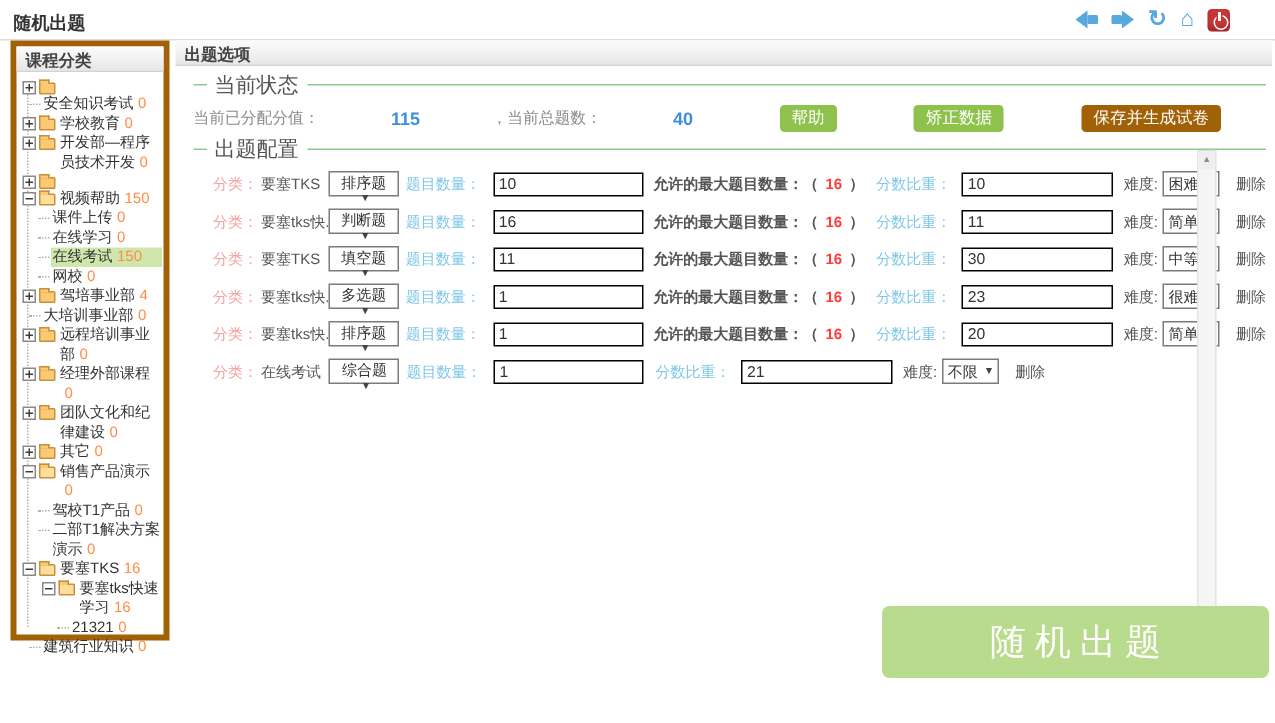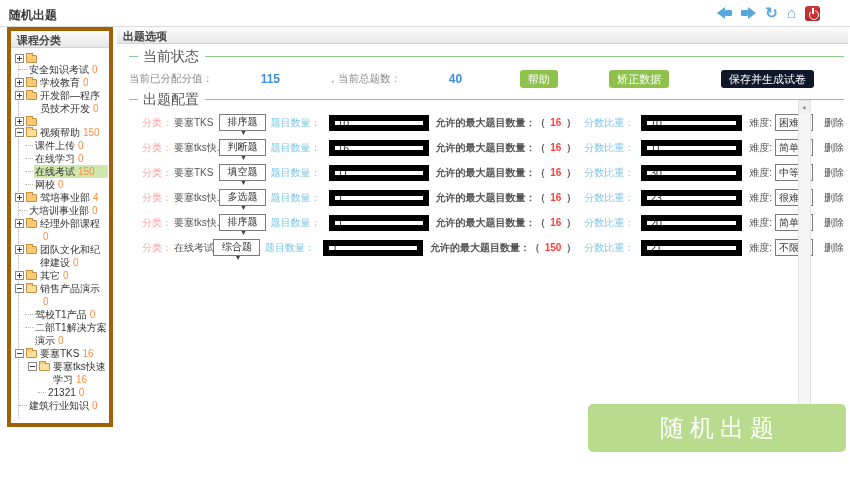--- a/index.html
+++ b/index.html
@@ -49,32 +49,32 @@
   .legend { display:flex; align-items:center; height:13px; }
   .legend .pre { width:9px; border-top:1px solid #8dc98d; margin-right:5px; }
   .legend .txt { font-size:14px; color:#555; padding-right:6px; }
   .legend .rule { flex:1; border-top:1px solid #8dc98d; }
 
   .status-row { display:flex; justify-content:space-between; align-items:center; margin:6px 30px 5px 0; height:19px; }
   .status-label { font-size:10.5px; color:#8a8a8a; }
   .status-value { font-size:12px; font-weight:bold; color:#3e8ede; margin:0 6px; }
   .btn { height:18px; line-height:18px; padding:0 8px; border-radius:3px; color:#fff; font-size:11px; cursor:pointer; margin-left:10px; white-space:nowrap; }
   .btn-green { background:#8fc24d; }
-  .btn-blue { background:#0f172a; }
+  .btn-blue { background:#a16207; }
 
   .cfg-rows { margin-top:4px; }
   .cfg-row { display:flex; align-items:center; height:25px; padding-left:13px; font-size:10px; color:#555; white-space:nowrap; }
   .lbl-pink { color:#f5a2a2; }
   .lbl-blue { color:#7fc7e8; }
   .cat-name { width:45px; overflow:hidden; margin-left:2px; color:#555; }
   .select { display:inline-flex; justify-content:space-between; align-items:center; border:1px solid #7b7b7b; background:#fff; height:17px; padding:0 2px 0 3px; color:#333; cursor:pointer; flex:0 0 auto; }
   .sel-type { width:47px;flex-direction:column; }
   .sel-diff { width:38px; margin-left:3px; }
   .sel-arrow { font-size:7px; color:#444; margin-left:2px; }
-  .cfg-row input { border:6px solid #000000; height:16px; font-size:10.5px; color:#333; padding:0 3px; font-family:"Liberation Sans", sans-serif; }
+  .cfg-row input { border:1px solid #000000; height:16px; font-size:10.5px; color:#333; padding:0 3px; font-family:"Liberation Sans", sans-serif; }
   .inp-qty { width:100px; margin-left:8px; }
   .inp-score { width:101px; margin-left:7px; }
   .qty-label { margin-left:5px; }
   .max-label { margin-left:7px; color:#555;font-weight:bold; }
   .max-num { color:#ff3c3c; margin:0 2px; }
   .score-label { margin-left:8px; }
   .diff-label { margin-left:7px; color:#555; }
   .del-link { margin-left:11px; color:#555; cursor:pointer; }
 
   
@@ -159,20 +159,25 @@
           <span class="folder"></span>
           <span class="t-label">驾培事业部<span class="t-count">4</span></span>
         </div>
         <div class="t-row">
           <span class="tick"></span>
           <span class="t-label">大培训事业部<span class="t-count">0</span></span>
         </div>
         <div class="t-row">
           <span class="expander plus"></span>
           <span class="folder"></span>
+          <span class="t-label">远程培训事业部<span class="t-count">0</span></span>
+        </div>
+        <div class="t-row">
+          <span class="expander plus"></span>
+          <span class="folder"></span>
           <span class="t-label">经理外部课程<span class="t-count">0</span></span>
         </div>
         <div class="t-row">
           <span class="expander plus"></span>
           <span class="folder"></span>
           <span class="t-label">团队文化和纪律建设<span class="t-count">0</span></span>
         </div>
         <div class="t-row">
           <span class="expander plus"></span>
           <span class="folder"></span>
@@ -355,23 +360,20 @@
 
   <div class="cfg-row">
     <span class="lbl-pink">分类：</span>
     <span class="cat-name">在线考试</span>
     <span class="select sel-type">
       <span>综合题</span>
       <span class="sel-arrow">▼</span>
     </span>
     <span class="lbl-blue qty-label">题目数量：</span>
     <input class="inp-qty" value="1" style="">
-    <span class="max-label">
-      <span>允许的最大题目数量：（</span><span class="max-num"> 150 </span><span>）</span>
-    </span>
     <span class="lbl-blue score-label">分数比重：</span>
     <input class="inp-score" value="21" style="">
     <span class="diff-label">难度:</span>
     <span class="select sel-diff">
       <span>不限</span>
       <span class="sel-arrow">▼</span>
     </span>
     <span class="del-link">删除</span>
   </div>
 </div>

